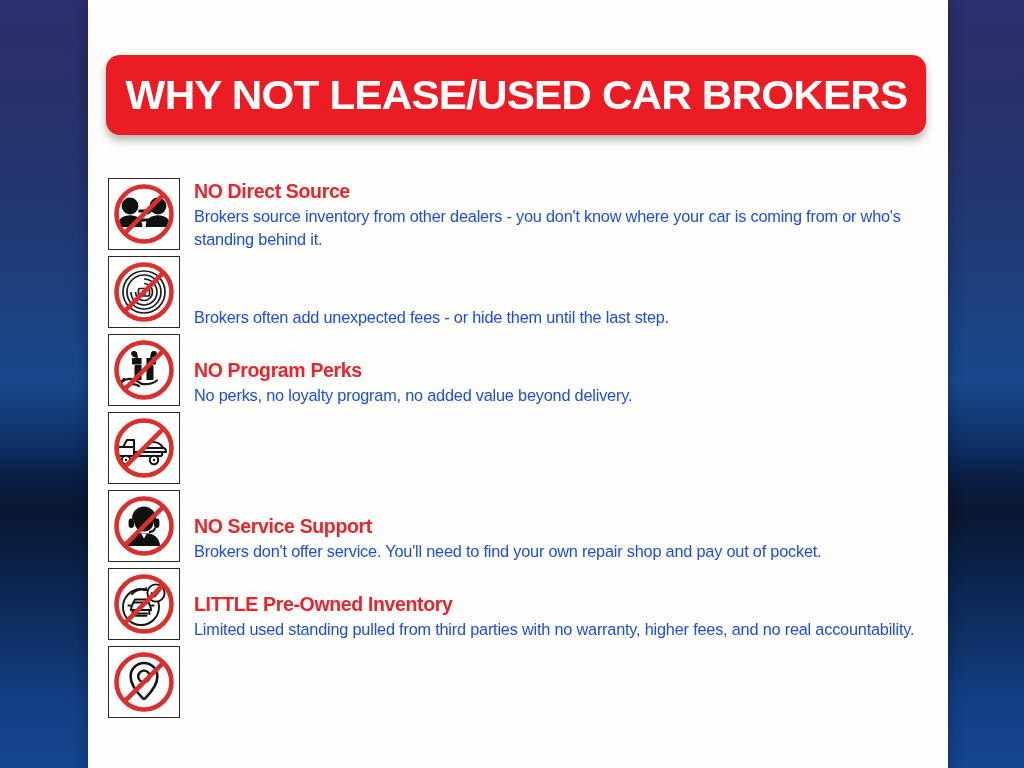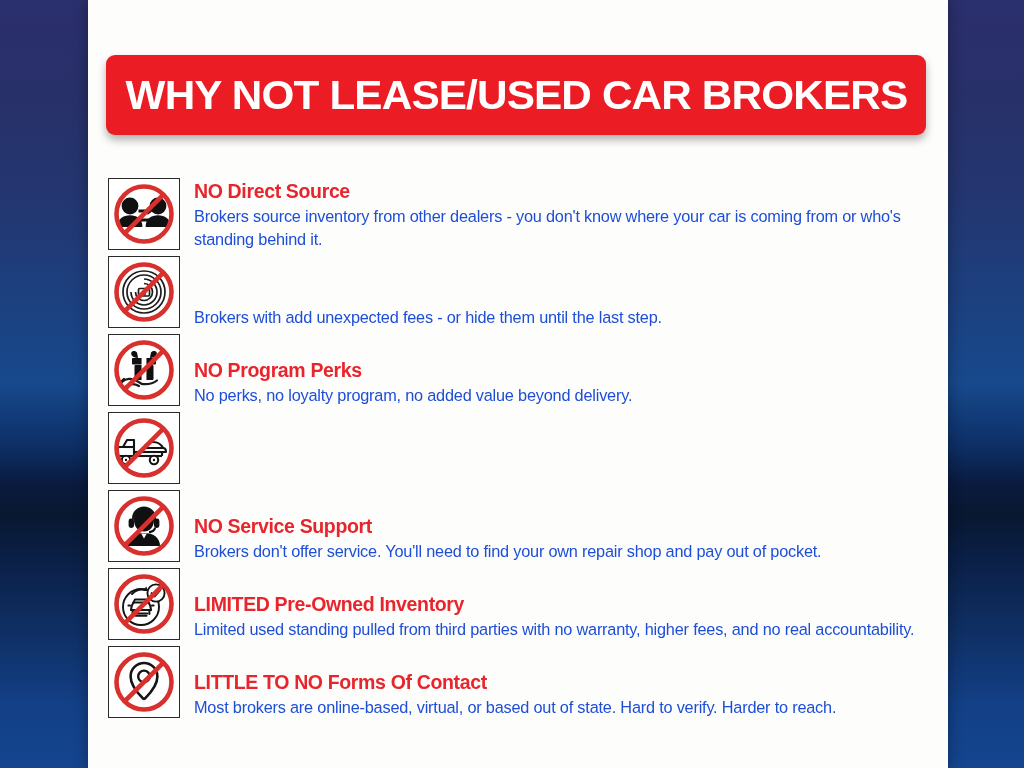--- a/index.html
+++ b/index.html
@@ -47,21 +47,21 @@
   }
 
   
   .banner {
     position: absolute;
     left: 106px;
     top: 55px;
     width: 820px;
     height: 80px;
     background: #ec1c24;
-    border-radius: 9px;
+    border-radius: 14px;
     box-shadow: 0 5px 9px rgba(0,0,0,0.30);
     display: flex;
     align-items: center;
     justify-content: center;
   }
 
   .banner-title {
     color: #ffffff;
     font-family: "Liberation Sans", sans-serif;
     font-weight: bold;
@@ -165,21 +165,21 @@
             <path d="M32 19 a13 13 0 0 1 13 13 a13 13 0 0 1 -13 13 a13 13 0 0 1 -13 -13"></path>
             <path d="M32 23.5 a8.5 8.5 0 0 1 8.5 8.5 a8.5 8.5 0 0 1 -8.5 8.5 a8.5 8.5 0 0 1 -8.5 -8.5"></path>
             <rect x="26.5" y="28.5" width="11" height="7.5" rx="1.2"></rect>
           </g>
           <circle cx="32" cy="34" r="1.9" fill="#3a3a3a"></circle>
           <circle cx="32" cy="32" r="27.5" fill="none" stroke="#d8302c" stroke-width="4.6"></circle>
           <line x1="12.6" y1="51.4" x2="51.4" y2="12.6" stroke="#d8302c" stroke-width="4.6"></line>
         </svg>
       </div>
       <div class="row-text">
-        <div class="row-desc">Brokers with add unexpected fees - or hide them until the last step.</div>
+        <div class="row-desc">Brokers often add unexpected fees - or hide them until the last step.</div>
       </div>
     </div>
 
     <div class="row">
       <div class="icon-box">
         <svg width="64" height="64" viewBox="0 0 64 64">
           <g fill="#101010">
             <path d="M25 14.5 c-3 -3 -7 -1 -5.5 2.4 c0.9 2 4 2.9 6.6 3 z"></path>
             <path d="M39 14.5 c3 -3 7 -1 5.5 2.4 c-0.9 2 -4 2.9 -6.6 3 z"></path>
             <rect x="20" y="20" width="24" height="6.5" rx="1"></rect>
@@ -269,34 +269,30 @@
           </g>
           <path d="M20 22 a15 15 0 0 1 14 -4" fill="none" stroke="#141414" stroke-width="2" stroke-linecap="round"></path>
           <path d="M34.5 14.4 l1 4.6 l-4.8 -0.6 z" fill="#141414"></path>
           <circle cx="44" cy="21" r="8.6" fill="#ffffff" stroke="#141414" stroke-width="1.9"></circle>
           <path d="M39.6 21.2 l3 3.2 l5.6 -6.4" fill="none" stroke="#141414" stroke-width="2.1" stroke-linecap="round" stroke-linejoin="round"></path>
           <circle cx="32" cy="32" r="27.5" fill="none" stroke="#d8302c" stroke-width="4.6"></circle>
           <line x1="12.6" y1="51.4" x2="51.4" y2="12.6" stroke="#d8302c" stroke-width="4.6"></line>
         </svg>
       </div>
       <div class="row-text">
-        <div class="row-title">LIMITED Pre-Owned Inventory</div>
+        <div class="row-title">LITTLE Pre-Owned Inventory</div>
         <div class="row-desc">Limited used standing pulled from third parties with no warranty, higher fees, and no real accountability.</div>
       </div>
     </div>
 
     <div class="row">
       <div class="icon-box">
         <svg width="64" height="64" viewBox="0 0 64 64">
           <path d="M32 13 c-7.4 0 -13.4 6 -13.4 13.4 c0 9.6 11 20.6 12.3 21.9 a1.6 1.6 0 0 0 2.2 0 c1.3 -1.3 12.3 -12.3 12.3 -21.9 C45.4 19 39.4 13 32 13 z" fill="none" stroke="#141414" stroke-width="2.6" stroke-linejoin="round"></path>
           <circle cx="32" cy="26.4" r="5.8" fill="none" stroke="#141414" stroke-width="2.4"></circle>
           <circle cx="32" cy="32" r="27.5" fill="none" stroke="#d8302c" stroke-width="4.6"></circle>
           <line x1="12.6" y1="51.4" x2="51.4" y2="12.6" stroke="#d8302c" stroke-width="4.6"></line>
         </svg>
       </div>
-      <div class="row-text">
-        <div class="row-title">LITTLE TO NO Forms Of Contact</div>
-        <div class="row-desc">Most brokers are online-based, virtual, or based out of state. Hard to verify. Harder to reach.</div>
-      </div>
     </div>
 
   </div>
 </div>
 
 </body></html>

